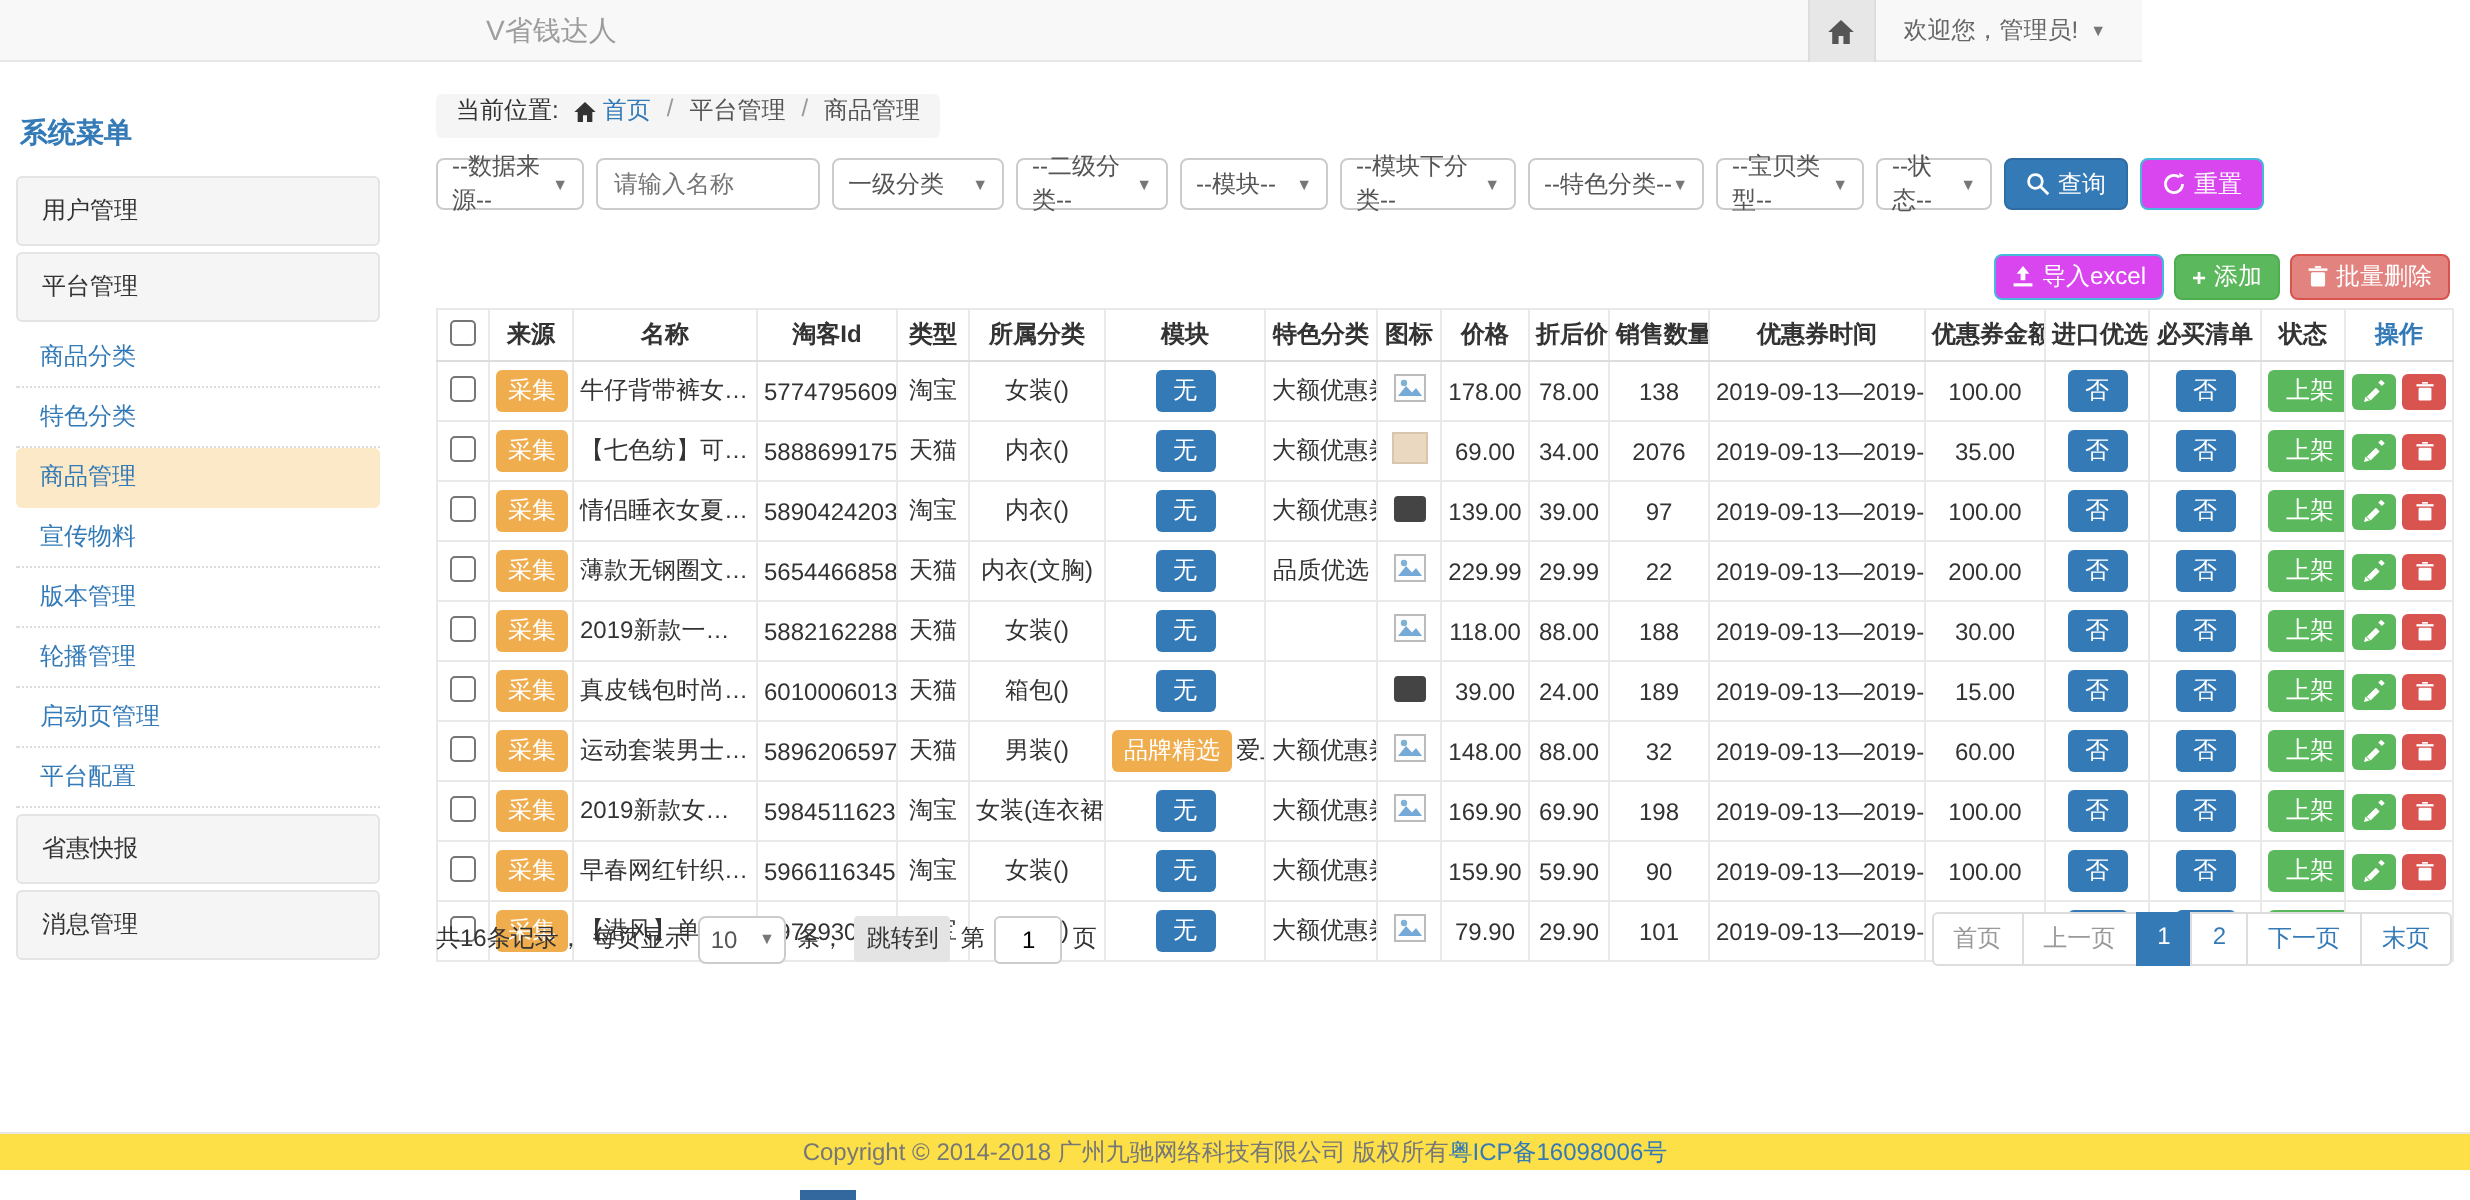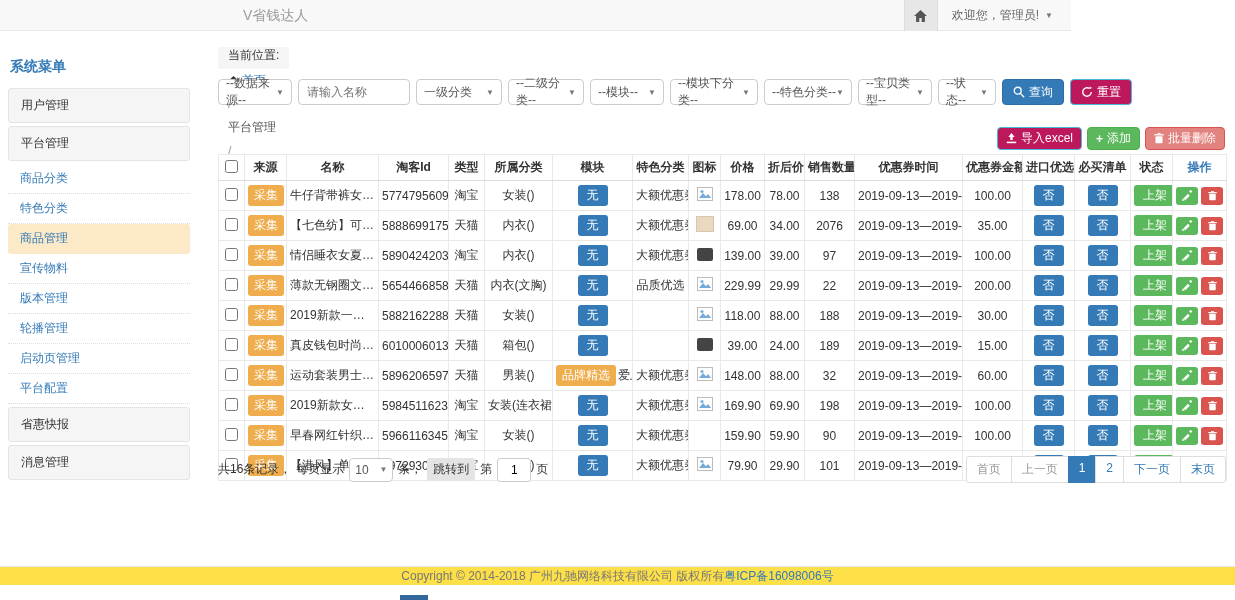--- a/index.html
+++ b/index.html
@@ -21,37 +21,37 @@
   .sidebar { position:absolute; left:8px; top:52px; width:182px; height:514px; overflow:hidden; }
   .sidebar-title { color:#337ab7; font-size:14px; font-weight:bold; padding:6px 2px 12px 2px; }
   .sec-header { background:#f5f5f5; border:1px solid #e4e4e4; border-radius:3px;
                 padding:8px 12px; color:#333; margin-bottom:3px; cursor:pointer; }
   .sec-children { margin-bottom:3px; }
   .sec-child { padding:6px 12px; color:#337ab7; border-bottom:1px dotted #ddd; background:#fff; cursor:pointer; }
   .sec-child.active { background:#fbe9c8; border-radius:3px; border-bottom-color:transparent; }
 
   
   .breadcrumb { position:absolute; left:218px; top:47px; height:22px; background:#f5f5f5;
-                border-radius:3px; padding:0 10px; display:inline-flex; align-items:flex-start; gap:8px;flex-direction:column; }
+                border-radius:3px; padding:0 10px; display:inline-flex; align-items:flex-start; gap:8px; }
   .breadcrumb .home-link { color:#337ab7; cursor:pointer; display:inline-flex; align-items:center; gap:3px; }
   .breadcrumb .sep { color:#999; }
   .breadcrumb .crumb { color:#555; }
   .bc-home-icon { color:#333; display:inline-flex; }
 
   
   .filter-bar { position:absolute; left:218px; top:79px; display:flex; gap:6px; align-items:center; }
   .select-box { display:inline-flex; justify-content:space-between; align-items:center;
                 border:1px solid #ccc; border-radius:4px; height:26px; padding:0 7px;
                 background:#fff; color:#555; cursor:pointer; flex:none; }
   .text-input { border:1px solid #ccc; border-radius:4px; height:26px; padding:0 8px;
                 font-size:12px; color:#555; font-family:inherit; }
   .btn { display:inline-flex; align-items:center; gap:4px; border-radius:4px; color:#fff;
          height:26px; padding:0 10px; border:1px solid transparent; cursor:pointer; font-size:12px; }
   .btn-primary { background:#337ab7; border-color:#2e6da4; }
-  .btn-info    { background:#be185d; border-color:#46b8da; }
+  .btn-info    { background:#d946ef; border-color:#46b8da; }
   .btn-success { background:#5cb85c; border-color:#4cae4c; }
   .btn-danger  { background:#e2837f; border-color:#d9534f; }
 
   
   .toolbar { position:absolute; right:10px; top:127px; display:flex; gap:5px; }
   .toolbar .btn { height:23px; padding:0 8px; }
 
   
   .table-wrap { position:absolute; left:218px; top:154px; width:1008px; }
   table { width:100%; border-collapse:collapse; table-layout:fixed; font-size:12px; }

